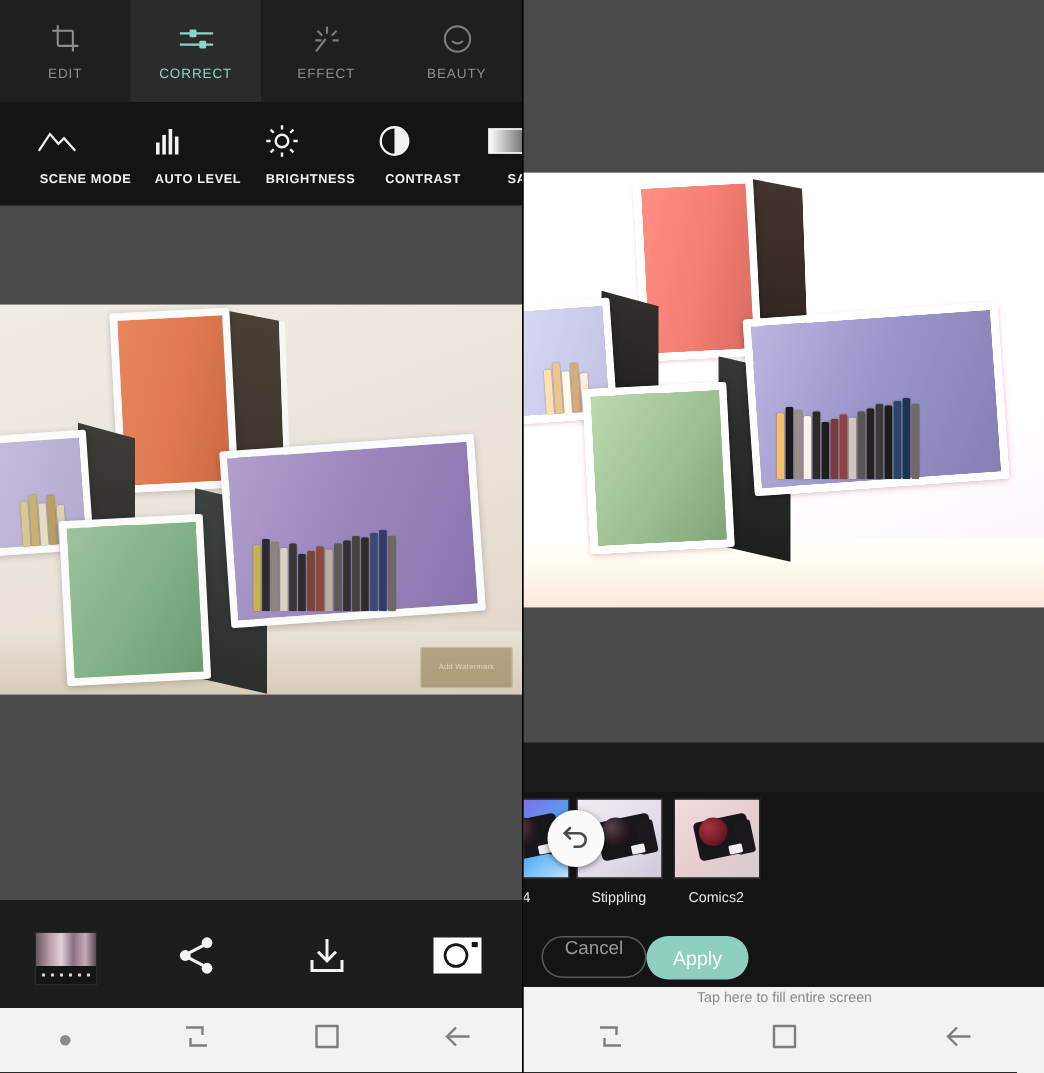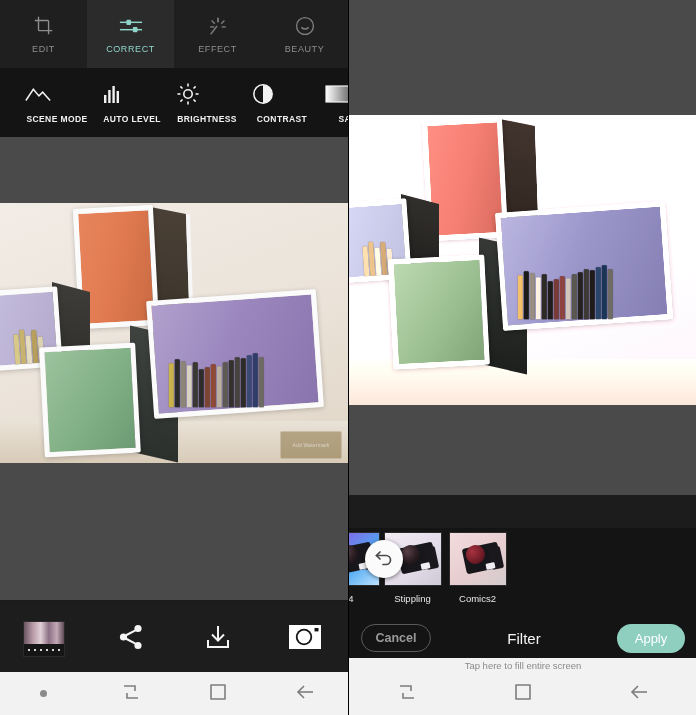--- a/index.html
+++ b/index.html
@@ -132,21 +132,21 @@
     background:#f0eef2; border-radius:1px; transform:rotate(-12deg); }
 
   .undo-fab { position:absolute; left:16px; top:12px; width:38px; height:38px;
     border-radius:50%; background:#fbfbfb; display:flex; align-items:center;
     justify-content:center; box-shadow:0 1px 4px rgba(0,0,0,.5); }
 
   
   .filterbar { position:absolute; left:0; bottom:57px; width:348px; height:40px;
     background:#141414; display:flex; align-items:center; padding:0 12px; }
   .btn-cancel { width:70px; height:28px; border:1px solid #5a5a5a; border-radius:14px;
-    color:#9a9a9a; font-size:12.5px; display:flex; align-items:center; justify-content:center;font-weight:bold; }
+    color:#9a9a9a; font-size:12.5px; display:flex; justify-content:center; }
   .filter-title { flex:1; text-align:center; color:#f4f4f4; font-size:15px; }
   .btn-apply { width:68px; height:29px; border-radius:15px; background:#8ecfc0;
     color:#ffffff; font-size:13px; display:flex; align-items:center; justify-content:center; }
 
   .hintbar { position:absolute; left:0; bottom:43px; width:348px; height:14px;
     background:#f2f2f2; display:flex; align-items:center; justify-content:center; }
   .hint { font-size:9.5px; color:#8a8a8a; }
 </style>
 </head>
 <body>
@@ -520,21 +520,20 @@
             <path d="M2.5 7.5 H12 a4.5 4.5 0 0 1 0 9 H9"></path>
           </svg>
         </span>
       </div>
     </div>
 
     <div class="filterbar">
       <div class="btn-cancel">
         <span>Cancel</span>
       </div>
-      <div class="filter-title">Filter</div>
       <div class="btn-apply">
         <span>Apply</span>
       </div>
     </div>
 
     <div class="hintbar">
       <span class="hint">Tap here to fill entire screen</span>
     </div>
 
     <div class="navbar">

